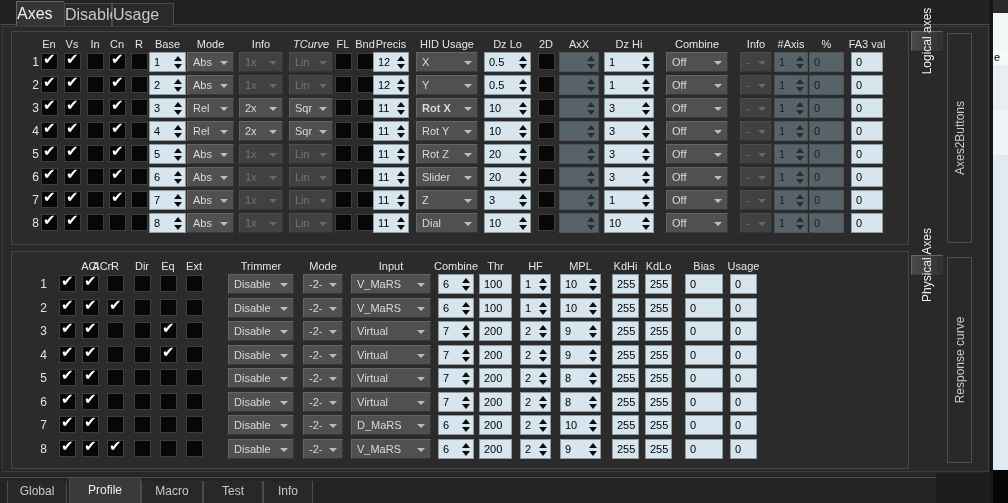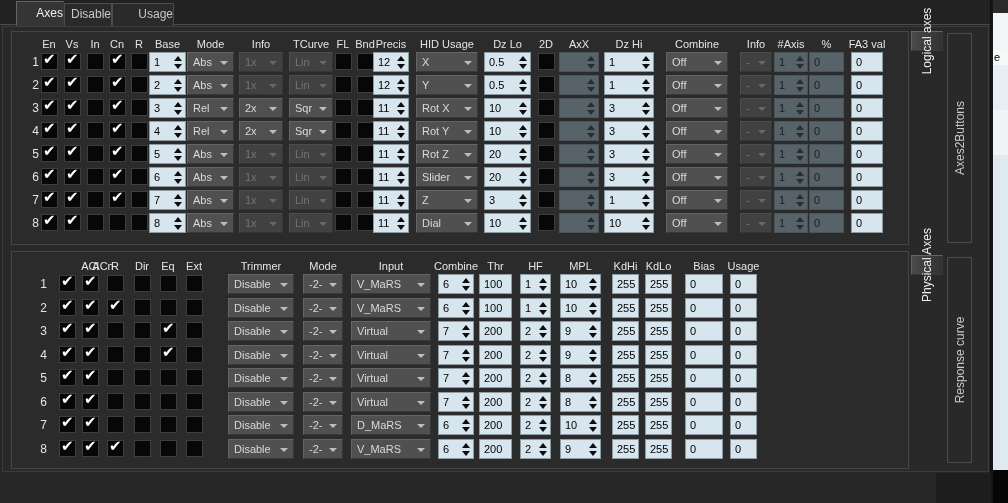--- a/index.html
+++ b/index.html
@@ -1,21 +1,21 @@
 <!DOCTYPE html>
 <html><head>
 <meta charset="utf-8">
 <style>
   *{box-sizing:border-box;margin:0;padding:0}
   html,body{width:1008px;height:503px;background:#141414;overflow:hidden;
     font-family:"Liberation Sans","DejaVu Sans",sans-serif}
   #app{position:absolute;left:0;top:0;width:991px;height:503px;background:#262626;border-right:1px solid #0d0d0d}
   
   #toptabs{position:absolute;left:0;top:0;width:100%;height:25px;background:#222;border-bottom:1px solid #4c4c4c}
-  .ttab{position:absolute;top:3px;height:23px;line-height:21px;text-align:right;font-size:12px;color:#c8c8c8;
+  .ttab{position:absolute;top:3px;height:23px;line-height:21px;text-align:left;font-size:16px;color:#c8c8c8;
     background:#2a2a2a;border:1px solid #4c4c4c;border-bottom:none;cursor:default}
   .ttab.sel{top:1px;height:25px;line-height:23px;background:#353535;color:#efefef;z-index:3}
   
   #panel{position:absolute;left:2px;top:26px;width:987px;height:446px;background:#292929;border:1px solid #3c3c3c}
   .group{position:absolute;background:#2b2b2b;border:1px solid #464646}
   #g-upper{left:8px;top:4px;width:898px;height:214px}
   #vt-upper{left:906px;top:4px;height:214px}
   #g-lower{left:8px;top:224px;width:898px;height:218px}
   #vt-lower{left:906px;top:228px;height:210px}
   .hdr{position:absolute;font-size:11px;color:#e4e4e4;white-space:nowrap;transform:translateX(-50%)}
@@ -69,21 +69,21 @@
   <div id="panel">
     <div class="group" id="g-upper">
         <span class="hdr" style="left: 37px; top: 6px;">En</span>
         <span class="hdr" style="left: 60px; top: 6px;">Vs</span>
         <span class="hdr" style="left: 83px; top: 6px;">In</span>
         <span class="hdr" style="left: 105px; top: 6px;">Cn</span>
         <span class="hdr" style="left: 127px; top: 6px;">R</span>
         <span class="hdr" style="left: 155.5px; top: 6px;">Base</span>
         <span class="hdr" style="left: 198.5px; top: 6px;">Mode</span>
         <span class="hdr" style="left: 249px; top: 6px;">Info</span>
-        <span class="hdr" style="left: 299px; top: 6px;">TCurve</span>
+        <span class="hdr" style="left: 299px; top: 6px; font-style: italic;">TCurve</span>
         <span class="hdr" style="left: 331px; top: 6px;">FL</span>
         <span class="hdr" style="left: 353px; top: 6px;">Bnd</span>
         <span class="hdr" style="left: 379px; top: 6px;">Precis</span>
         <span class="hdr" style="left: 435px; top: 6px;">HID Usage</span>
         <span class="hdr" style="left: 495.5px; top: 6px;">Dz Lo</span>
         <span class="hdr" style="left: 534px; top: 6px;">2D</span>
         <span class="hdr" style="left: 567px; top: 6px;">AxX</span>
         <span class="hdr" style="left: 617px; top: 6px;">Dz Hi</span>
         <span class="hdr" style="left: 685px; top: 6px;">Combine</span>
         <span class="hdr" style="left: 744px; top: 6px;">Info</span>
@@ -297,21 +297,21 @@
         </div>
         <div class="cb" style="left: 323px; top: 67px;"></div>
         <div class="cb" style="left: 345px; top: 67px;"></div>
         <div class="spin" style="left: 361px; top: 66px; width: 36px;">
           <span class="v">11</span>
           <div class="arr">
             <div class="up"></div>
             <div class="dn"></div>
           </div>
         </div>
-        <div class="sel" style="left: 404px; top: 66px; width: 62px;">
+        <div class="sel" style="left: 404px; top: 66px; width: 62px; font-weight: bold;">
           <span class="v">Rot X</span>
           <div class="da"></div>
         </div>
         <div class="spin" style="left: 472px; top: 66px; width: 47px;">
           <span class="v">10</span>
           <div class="arr">
             <div class="up"></div>
             <div class="dn"></div>
           </div>
         </div>
@@ -1294,20 +1294,27 @@
       </div>
     <div class="vtabs" id="vt-lower">
         <div class="vtab sel">
           <span>Physical Axes</span>
         </div>
         <div class="vtab unsel">
           <span>Response curve</span>
         </div>
       </div>
   </div>
+  <div id="bottabs">
+      <div class="btab" style="left: 7px; width: 60px;">Global</div>
+      <div class="btab sel" style="left: 69px; width: 72px;">Profile</div>
+      <div class="btab" style="left: 141px; width: 62px;">Macro</div>
+      <div class="btab" style="left: 203px; width: 60px;">Test</div>
+      <div class="btab" style="left: 263px; width: 50px;">Info</div>
+    </div>
   <div id="botright"></div>
 </div>
 
 <div id="sliver">
   <div class="sl" style="top:0;height:13px;background:#2b2b2b"></div>
   <div class="sl" style="top:13px;height:37px;background:#f2f6f7"></div>
   <div class="sl" style="top:50px;height:15px;background:#f6f9fa">
     <span id="sltext">e</span>
   </div>
   <div class="sl" style="top:65px;height:45px;background:#e7eff4"></div>

